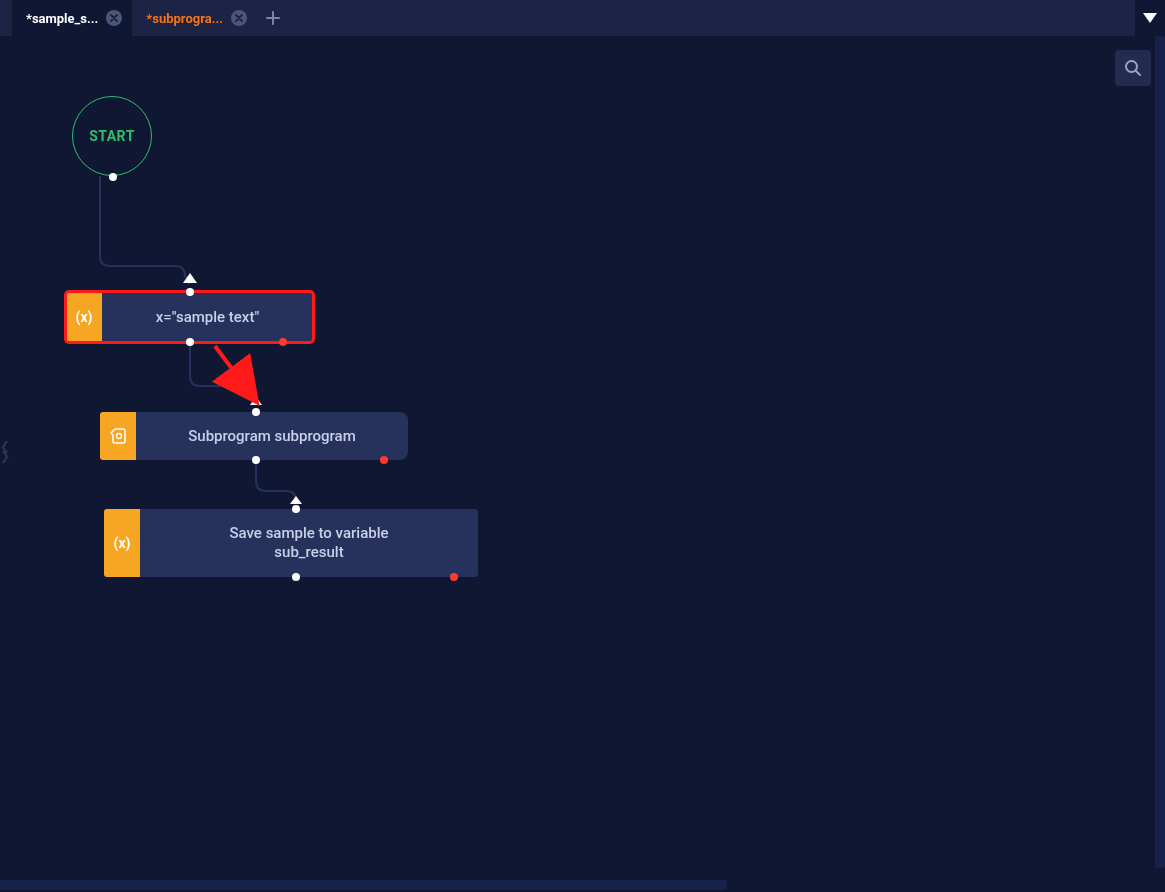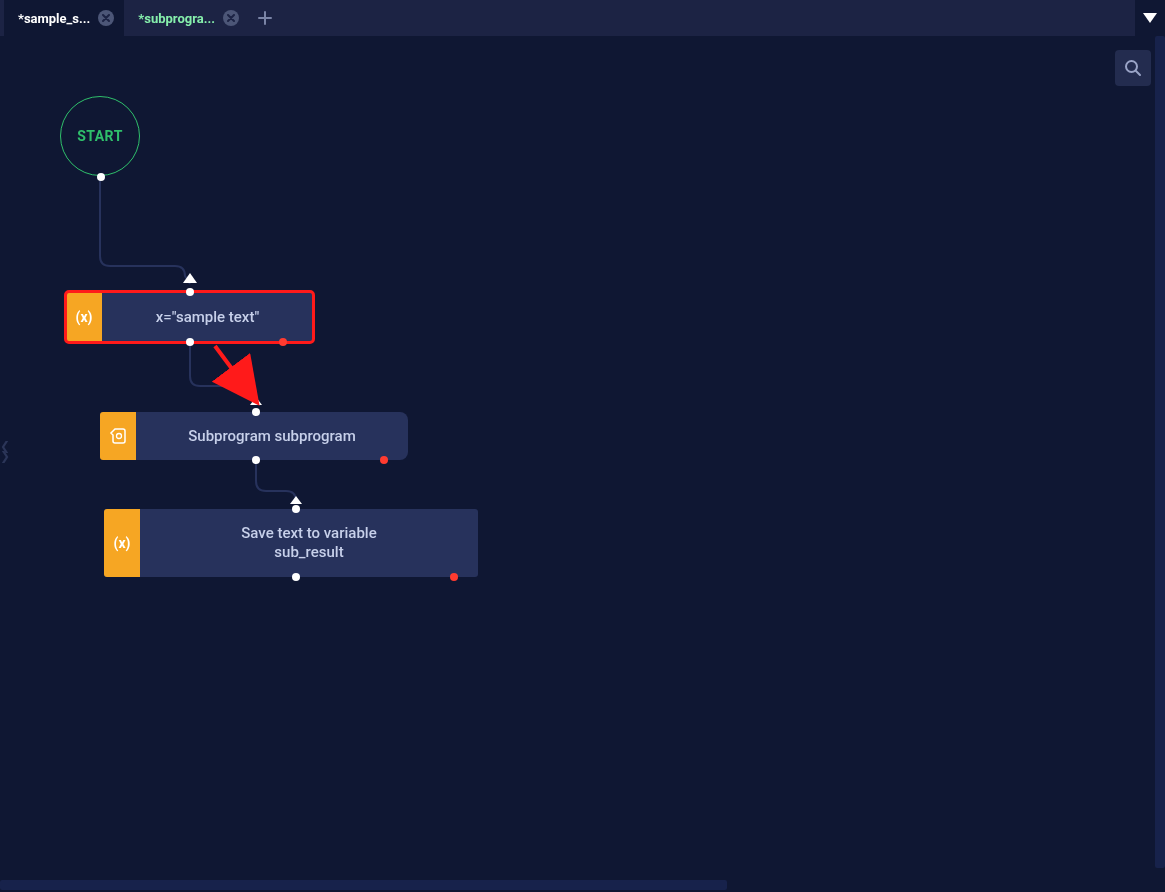--- a/index.html
+++ b/index.html
@@ -3,26 +3,26 @@
 <meta charset="utf-8">
 <style>
   * { margin: 0; padding: 0; box-sizing: border-box; font-family: -apple-system, BlinkMacSystemFont, "Segoe UI", Roboto, Helvetica, Arial, sans-serif; }
   html, body { width: 100%; height: 100%; background: #0f1733; color: #c0c8e0; overflow: hidden; }
 
   .app { width: 1165px; height: 892px; position: relative; background: #0f1733; }
 
   
   .tab-bar {
     display: flex; align-items: center;
-    height: 36px; background: #1c2344; padding: 0 0 0 4px;
+    height: 36px; background: #1c2344; padding: 0 0 0 12px;
   }
   .tab {
     display: flex; align-items: center; gap: 8px;
     height: 36px; padding: 0 10px 0 14px;
-    font-size: 13px; font-weight: 700; color: #86efac;
+    font-size: 13px; font-weight: 700; color: #f97316;
     cursor: pointer; user-select: none;
     max-width: 155px;
   }
   .tab.active { background: #0f1733; color: #fff; }
   .tab .label { overflow: hidden; text-overflow: ellipsis; white-space: nowrap; }
   .tab .close {
     width: 16px; height: 16px; border-radius: 50%; background: #4c5677;
     display: flex; align-items: center; justify-content: center;
     color: #1c2344; font-size: 15px; line-height: 1; font-weight: 700;
   }
@@ -158,21 +158,21 @@
       <path d="M296 460 L290 468 L302 468 Z" fill="#fff"></path>
 
       <defs>
         <marker id="redArrow" markerWidth="12" markerHeight="12" refX="8" refY="6" orient="auto">
           <path d="M0 0 L12 6 L0 12 Z" fill="#ff1a1a"></path>
         </marker>
       </defs>
       <line x1="215" y1="310" x2="250" y2="357" stroke="#ff1a1a" stroke-width="4" marker-end="url(#redArrow)"></line>
     </svg>
 
-    <div class="start-node" style="left:60px;top:60px;">
+    <div class="start-node" style="left:72px;top:60px;">
       <span>START</span>
       <div class="port" style="left:36px; top:76px;"></div>
     </div>
 
     <div class="block selected" style="left:66px;top:256px;width:247px;height:50px;">
       <div class="icon-col">
         <svg width="22" height="22" viewBox="0 0 22 22">
             <text x="11" y="16" text-anchor="middle" font-size="14" font-weight="700" fill="#fff">(x)</text>
           </svg>
       </div>
@@ -199,21 +199,21 @@
       <div class="red-dot" style="right:20px;bottom:-4px;"></div>
     </div>
 
     <div class="block" style="left:104px;top:473px;width:374px;height:68px;">
       <div class="icon-col">
         <svg width="22" height="22" viewBox="0 0 22 22">
             <text x="11" y="16" text-anchor="middle" font-size="14" font-weight="700" fill="#fff">(x)</text>
           </svg>
       </div>
       <div class="body" style="flex-direction:column;">
-        <span class="line">Save text to variable</span>
+        <span class="line">Save sample to variable</span>
         <span class="line">sub_result</span>
       </div>
       <div class="port" style="left:188px;top:-4px;"></div>
       <div class="port" style="left:188px;bottom:-4px;"></div>
       <div class="red-dot" style="right:20px;bottom:-4px;"></div>
     </div>
 
   </div>
 
   <div class="vscroll">

